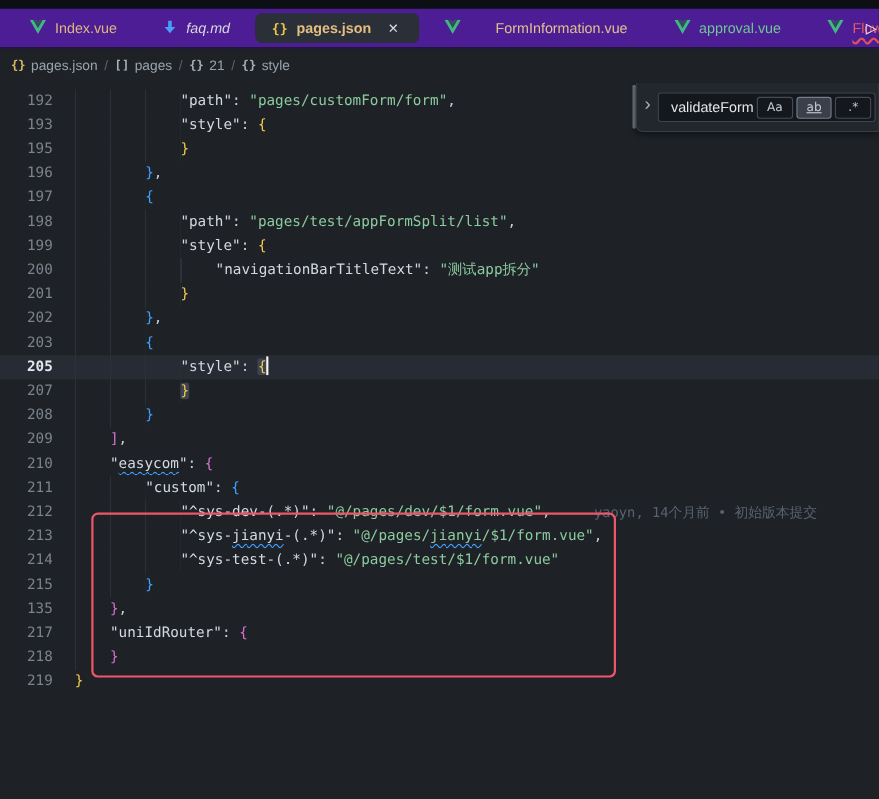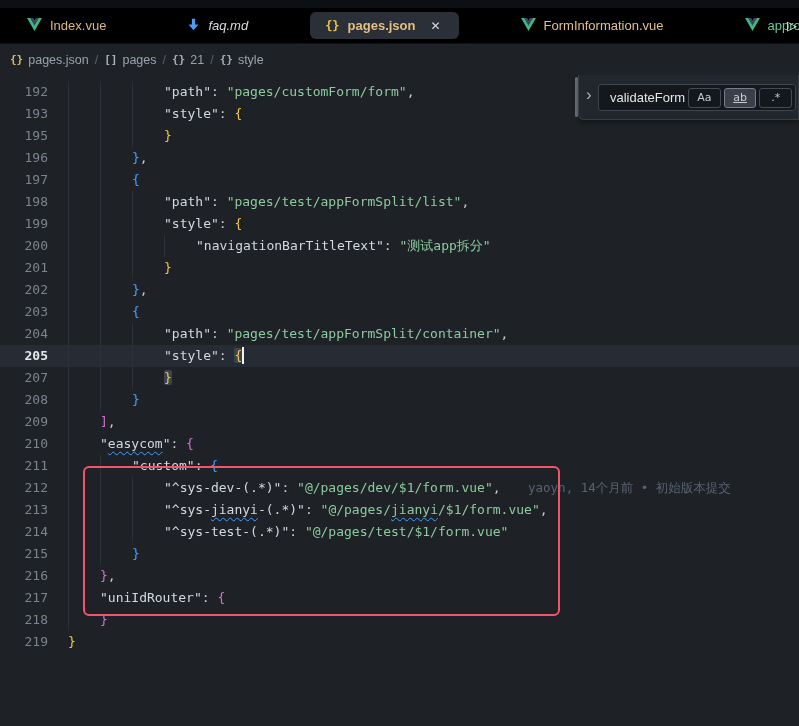--- a/index.html
+++ b/index.html
@@ -4,22 +4,22 @@
 <style>
   * { margin:0; padding:0; box-sizing:border-box; }
   html,body { width:799px; height:726px; overflow:hidden; background:#1e2227;
     font-family:"Liberation Sans", sans-serif; }
   #app { position:relative; width:799px; height:726px; background:#1e2227; }
 
   
   #titlebar { height:8px; background:#0c0f13; }
 
   
-  #tabbar { position:relative; height:36px; background:#000000; display:flex;
-    align-items:stretch; padding-left:6px; border-bottom:1px solid #101317;gap:39px; }
+  #tabbar { position:relative; height:36px; background:#4c1d95; display:flex;
+    align-items:stretch; padding-left:6px; border-bottom:1px solid #101317; }
   .tab { display:flex; align-items:center; gap:8px; padding:0 21px; cursor:pointer;
     font-size:13px; white-space:nowrap; }
   .tab.active { background:#2a2f38; border-radius:6px; margin:4px 2px; padding:0 15px; }
   .tab.active .tab-label { font-weight:700; }
   .tab-label.italic { font-style:italic; }
   .tab-label.err-squiggle { text-decoration:underline wavy #e0505c;
     text-decoration-thickness:1.5px; text-underline-offset:4px; }
   .tab-close { color:#d8dce2; font-size:12px; margin-left:4px; padding:1px 3px;
     border-radius:3px; }
   .json-glyph { font-family:"DejaVu Sans Mono", monospace; font-weight:700;
@@ -52,21 +52,21 @@
   .tk-p { color:#c9ced6; }
   .tk-s { color:#8ccb9e; }
   .tk-g { color:#f2ca4a; }
   .tk-o { color:#d671d1; }
   .tk-b { color:#42a1ff; }
   .sq { text-decoration:underline wavy #3f9eff; text-decoration-thickness:1px;
     text-underline-offset:3px; }
   .match { background:#3d4450; border-radius:2px; }
   .cursor { display:inline-block; width:2px; height:17px; background:#f2f4f6;
     vertical-align:middle; transform:translateY(-1px); }
-  .blame { position:absolute; left:528px; top:0; color:#596270; font-size:12.5px; }
+  .blame { position:absolute; left:540px; top:0; color:#596270; font-size:12.5px; }
 
   
   #annotation-rect { position:absolute; left:83px; top:391px; width:477px; height:150px;
     border:2.5px solid #f0566a; border-radius:6px; pointer-events:none; z-index:30; }
 
   
   #find-widget { position:absolute; top:0; left:575px; width:224px; height:45px;
     z-index:40; }
   .fw-sash { position:absolute; left:0; top:2px; width:3px; height:40px;
     background:#70767e; border-radius:2px; }
@@ -109,21 +109,21 @@
       <div class="tab active">
         <span class="json-glyph">{}</span>
         <span class="tab-label" style="color: rgb(229, 190, 130);">pages.json</span>
         <span class="tab-close">✕</span>
       </div>
       <div class="tab">
         <span><svg width="15" height="13" viewBox="0 0 24 21">
             <path fill="#41B883" d="M14.8 0L12 4.8 9.2 0H0l12 20.8L24 0h-9.2z"></path>
             <path fill="#35495E" d="M14.8 0L12 4.8 9.2 0H4.8L12 12.5 19.2 0h-4.4z"></path>
           </svg></span>
-        <span class="tab-label" style="color: rgb(226, 192, 141);">FormInformation.vue</span>
+        <span class="tab-label" style="color: rgb(226, 192, 141); margin-left: 24px;">FormInformation.vue</span>
       </div>
       <div class="tab">
         <span><svg width="15" height="13" viewBox="0 0 24 21">
             <path fill="#41B883" d="M14.8 0L12 4.8 9.2 0H0l12 20.8L24 0h-9.2z"></path>
             <path fill="#35495E" d="M14.8 0L12 4.8 9.2 0H4.8L12 12.5 19.2 0h-4.4z"></path>
           </svg></span>
         <span class="tab-label" style="color: rgb(111, 199, 149); text-align: center;">approval.vue</span>
       </div>
       <div class="tab">
         <span><svg width="15" height="13" viewBox="0 0 24 21">
@@ -164,32 +164,31 @@
         <div class="line"><span class="num">193</span><span class="guides" style="width: 96px;"></span><span class="code" style="left: 164px;"><span class="tk-k">"style"</span><span class="tk-p">: </span><span class="tk-g">{</span></span></div>
         <div class="line"><span class="num">195</span><span class="guides" style="width: 96px;"></span><span class="code" style="left: 164px;"><span class="tk-g">}</span></span></div>
         <div class="line"><span class="num">196</span><span class="guides" style="width: 64px;"></span><span class="code" style="left: 132px;"><span class="tk-b">}</span><span class="tk-p">,</span></span></div>
         <div class="line"><span class="num">197</span><span class="guides" style="width: 64px;"></span><span class="code" style="left: 132px;"><span class="tk-b">{</span></span></div>
         <div class="line"><span class="num">198</span><span class="guides" style="width: 96px;"></span><span class="code" style="left: 164px;"><span class="tk-k">"path"</span><span class="tk-p">: </span><span class="tk-s">"pages/test/appFormSplit/list"</span><span class="tk-p">,</span></span></div>
         <div class="line"><span class="num">199</span><span class="guides" style="width: 96px;"></span><span class="code" style="left: 164px;"><span class="tk-k">"style"</span><span class="tk-p">: </span><span class="tk-g">{</span></span></div>
         <div class="line"><span class="num">200</span><span class="guides" style="width: 128px;"></span><span class="code" style="left: 196px;"><span class="tk-k">"navigationBarTitleText"</span><span class="tk-p">: </span><span class="tk-s">"测试app拆分"</span></span></div>
         <div class="line"><span class="num">201</span><span class="guides" style="width: 96px;"></span><span class="code" style="left: 164px;"><span class="tk-g">}</span></span></div>
         <div class="line"><span class="num">202</span><span class="guides" style="width: 64px;"></span><span class="code" style="left: 132px;"><span class="tk-b">}</span><span class="tk-p">,</span></span></div>
         <div class="line"><span class="num">203</span><span class="guides" style="width: 64px;"></span><span class="code" style="left: 132px;"><span class="tk-b">{</span></span></div>
-        <div class="line"><span class="num">204</span><span class="guides" style="width: 96px;"></span><span class="code" style="left: 164px;"><span class="tk-k">"path"</span><span class="tk-p">: </span><span class="tk-s">"pages/test/appFormSplit/container"</span><span class="tk-p">,</span></span></div>
         <div class="line current"><span class="num">205</span><span class="guides" style="width: 96px;"></span><span class="code" style="left: 164px;"><span class="tk-k">"style"</span><span class="tk-p">: </span><span class="tk-g match">{</span><span class="cursor"></span></span></div>
         <div class="line"><span class="num">207</span><span class="guides" style="width: 96px;"></span><span class="code" style="left: 164px;"><span class="tk-g match">}</span></span></div>
         <div class="line"><span class="num">208</span><span class="guides" style="width: 64px;"></span><span class="code" style="left: 132px;"><span class="tk-b">}</span></span></div>
         <div class="line"><span class="num">209</span><span class="guides" style="width: 32px;"></span><span class="code" style="left: 100px;"><span class="tk-o">]</span><span class="tk-p">,</span></span></div>
         <div class="line"><span class="num">210</span><span class="guides" style="width: 32px;"></span><span class="code" style="left: 100px;"><span class="tk-k">"</span><span class="tk-k sq">easycom</span><span class="tk-k">"</span><span class="tk-p">: </span><span class="tk-o">{</span></span></div>
         <div class="line"><span class="num">211</span><span class="guides" style="width: 64px;"></span><span class="code" style="left: 132px;"><span class="tk-k">"custom"</span><span class="tk-p">: </span><span class="tk-b">{</span></span></div>
         <div class="line"><span class="num">212</span><span class="guides" style="width: 96px;"></span><span class="code" style="left: 164px;"><span class="tk-k">"^sys-dev-(.*)"</span><span class="tk-p">: </span><span class="tk-s">"@/pages/dev/$1/form.vue"</span><span class="tk-p">,</span></span><span class="blame">yaoyn, 14个月前 • 初始版本提交</span></div>
         <div class="line"><span class="num">213</span><span class="guides" style="width: 96px;"></span><span class="code" style="left: 164px;"><span class="tk-k">"^sys-</span><span class="tk-k sq">jianyi</span><span class="tk-k">-(.*)"</span><span class="tk-p">: </span><span class="tk-s">"@/pages/</span><span class="tk-s sq">jianyi</span><span class="tk-s">/$1/form.vue"</span><span class="tk-p">,</span></span></div>
         <div class="line"><span class="num">214</span><span class="guides" style="width: 96px;"></span><span class="code" style="left: 164px;"><span class="tk-k">"^sys-test-(.*)"</span><span class="tk-p">: </span><span class="tk-s">"@/pages/test/$1/form.vue"</span></span></div>
         <div class="line"><span class="num">215</span><span class="guides" style="width: 64px;"></span><span class="code" style="left: 132px;"><span class="tk-b">}</span></span></div>
-        <div class="line"><span class="num">216</span><span class="guides" style="width: 32px;"></span><span class="code" style="left: 100px;"><span class="tk-o">}</span><span class="tk-p">,</span></span></div>
+        <div class="line"><span class="num">135</span><span class="guides" style="width: 32px;"></span><span class="code" style="left: 100px;"><span class="tk-o">}</span><span class="tk-p">,</span></span></div>
         <div class="line"><span class="num">217</span><span class="guides" style="width: 32px;"></span><span class="code" style="left: 100px;"><span class="tk-k">"uniIdRouter"</span><span class="tk-p">: </span><span class="tk-o">{</span></span></div>
         <div class="line"><span class="num">218</span><span class="guides" style="width: 32px;"></span><span class="code" style="left: 100px;"><span class="tk-o">}</span></span></div>
         <div class="line"><span class="num">219</span><span class="code" style="left: 68px;"><span class="tk-g">}</span></span></div>
       </div>
 
     <div id="annotation-rect"></div>
 
     <div id="find-widget">
       <div class="fw-sash"></div>
       <div class="fw-box">

